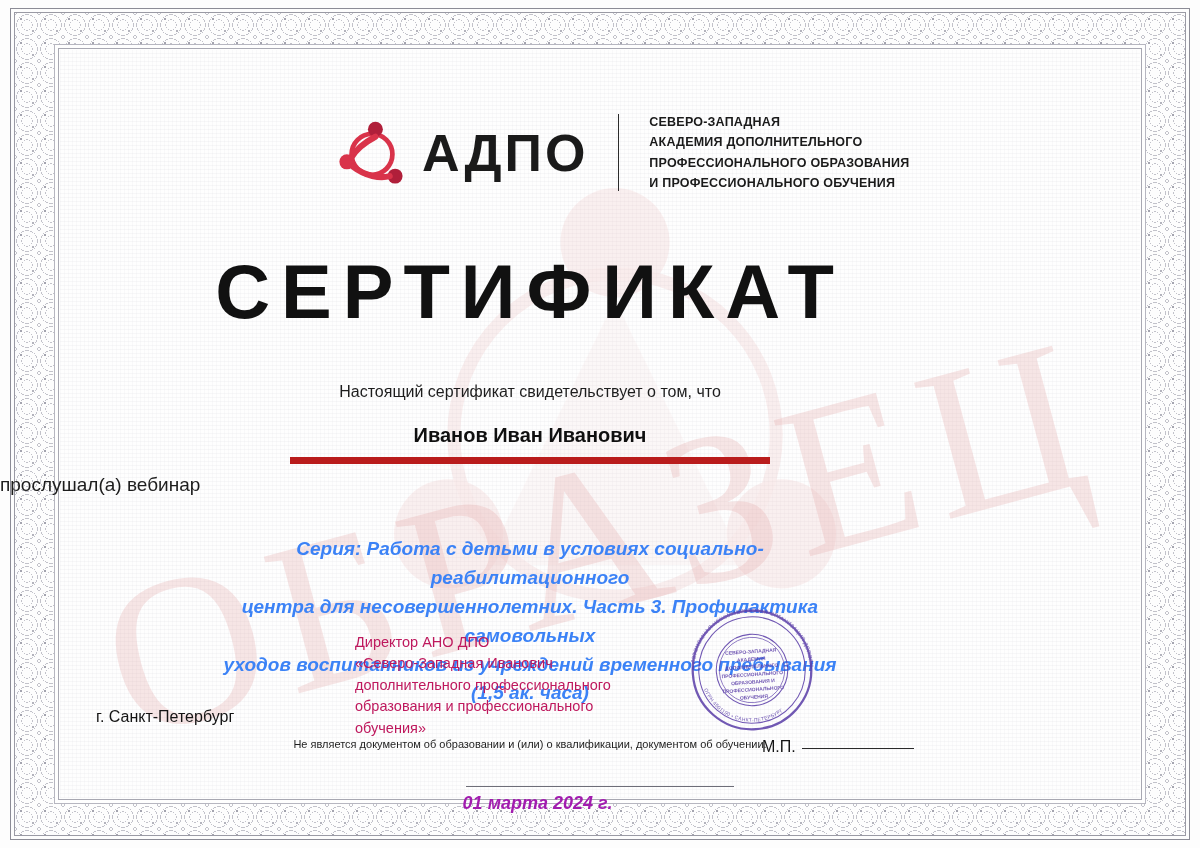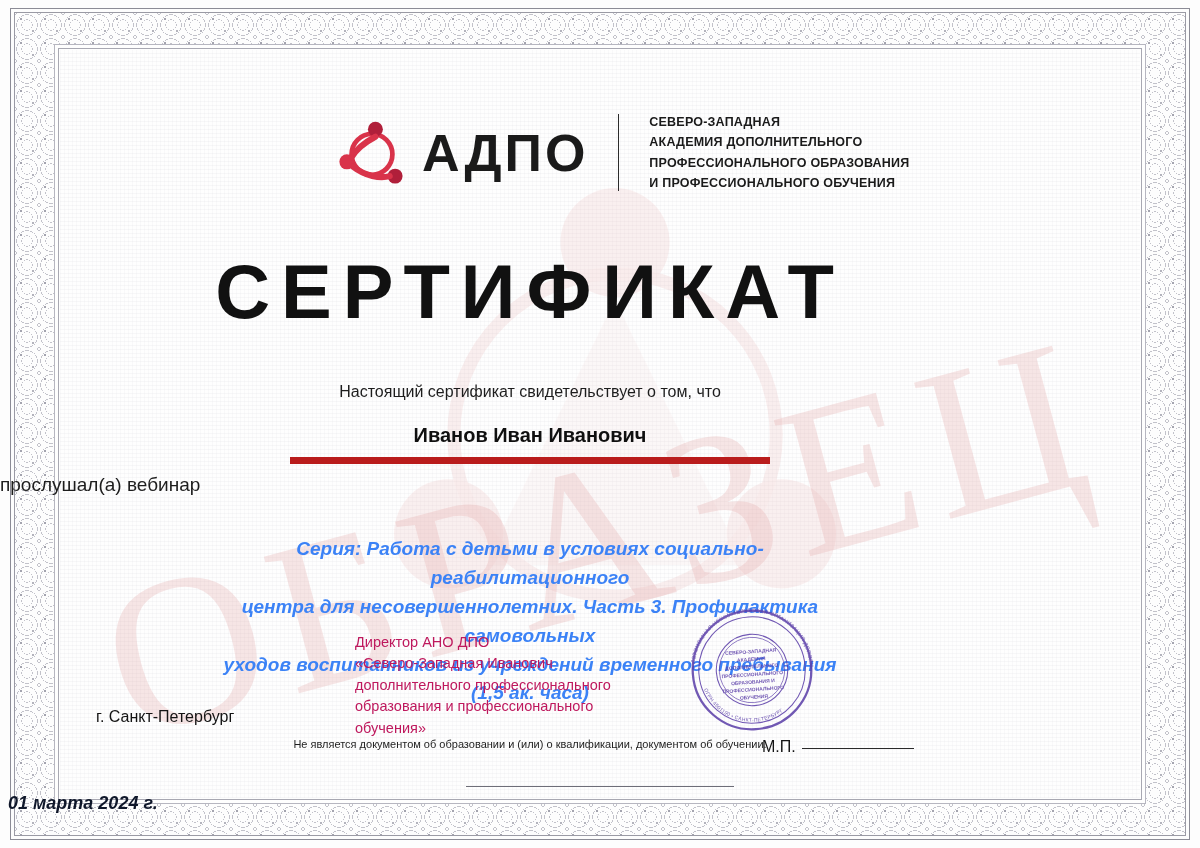--- a/index.html
+++ b/index.html
@@ -238,27 +238,28 @@
     left: 0;
     right: 0;
     top: 738px;
     text-align: center;
     font-size: 11px;
     color: #1d1d1d;
   }
 
   .date {
     position: absolute;
-    left: 8px;
+    left: 15px;
     right: 0;
     top: 793px;
+    text-align: center;
     font-size: 18px;
     font-weight: bold;
     font-style: italic;
-    color: #0f172a;
+    color: #a21caf;
   }
   .date-rule {
     position: absolute;
     left: 466px;
     top: 786px;
     width: 268px;
     border-top: 1px solid #6e6e78;
   }
 
   

